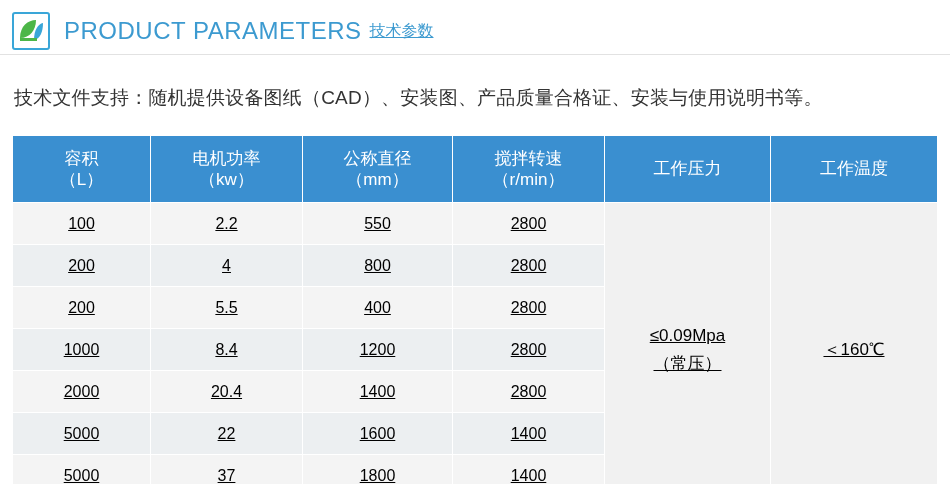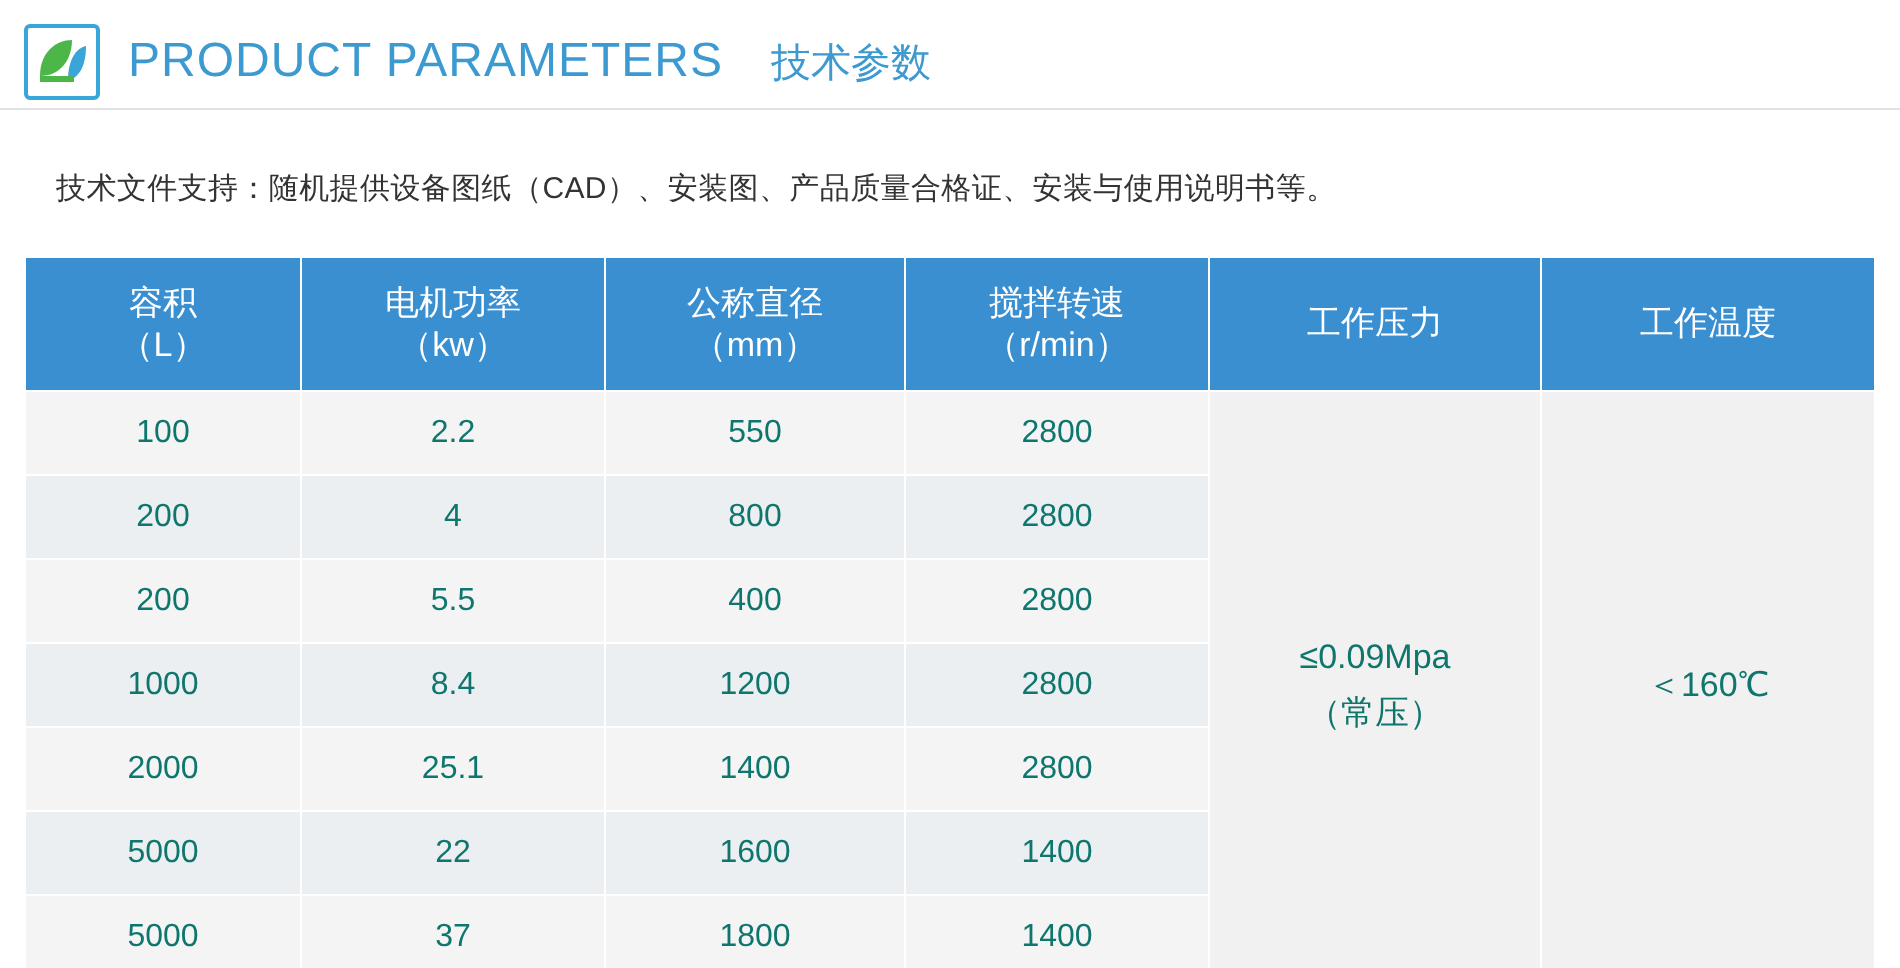--- a/index.html
+++ b/index.html
@@ -41,41 +41,41 @@
   }
   .logo-box svg { display:block; }
   .header-title-en {
     font-size: 24px;
     letter-spacing: 0.5px;
     color: #3c9ad0;
     font-weight: normal;
     white-space: nowrap;
   }
   .header-title-cn {
-    font-size: 20px;
+    font-size: 16px;
     color: #3c9ad0;
-    margin-left: 24px;
+    margin-left: 8px;
     white-space: nowrap;
+    text-decoration: underline;
   }
 
   .header-rule {
     margin: 6px 0 0 0;
     height: 1px;
     background: #e2e2e2;
     width: 950px;
   }
 
   
   .intro {
-    font-size: 15px;
+    font-size: 19px;
     color: #333333;
     padding: 30px 0 0 14px;
     letter-spacing: 0.2px;
     white-space: nowrap;
-    margin-left: 14px;
   }
 
   
   .table-wrap {
     padding: 24px 0 0 12px;
   }
   table.params {
     border-collapse: collapse;
     width: 925px;
     table-layout: fixed;
@@ -93,22 +93,23 @@
     font-size: 17px;
     height: 62px;
     line-height: 1.25;
     padding: 2px 0;
   }
   table.params thead th .l1 { display:block; }
   table.params thead th .l2 { display:block; }
   table.params tbody td {
     height: 39px;
     font-size: 16px;
-    color: #0f766e;
+    color: #000000;
     background: #f2f2f2;
+    text-decoration: underline;
   }
   table.params tbody tr:nth-child(odd) td { background: #f4f4f4; }
   table.params tbody tr:nth-child(even) td { background: #eceff1; }
   table.params td.merged {
     background: #f1f1f1 !important;
     font-size: 17px;
     line-height: 1.6;
   }
   table.params td.merged .m2 { display:block; }
   .col-a { width: 138px; }
@@ -199,21 +200,21 @@
           <td>2800</td>
         </tr>
         <tr>
           <td>1000</td>
           <td>8.4</td>
           <td>1200</td>
           <td>2800</td>
         </tr>
         <tr>
           <td>2000</td>
-          <td>25.1</td>
+          <td>20.4</td>
           <td>1400</td>
           <td>2800</td>
         </tr>
         <tr>
           <td>5000</td>
           <td>22</td>
           <td>1600</td>
           <td>1400</td>
         </tr>
         <tr>

